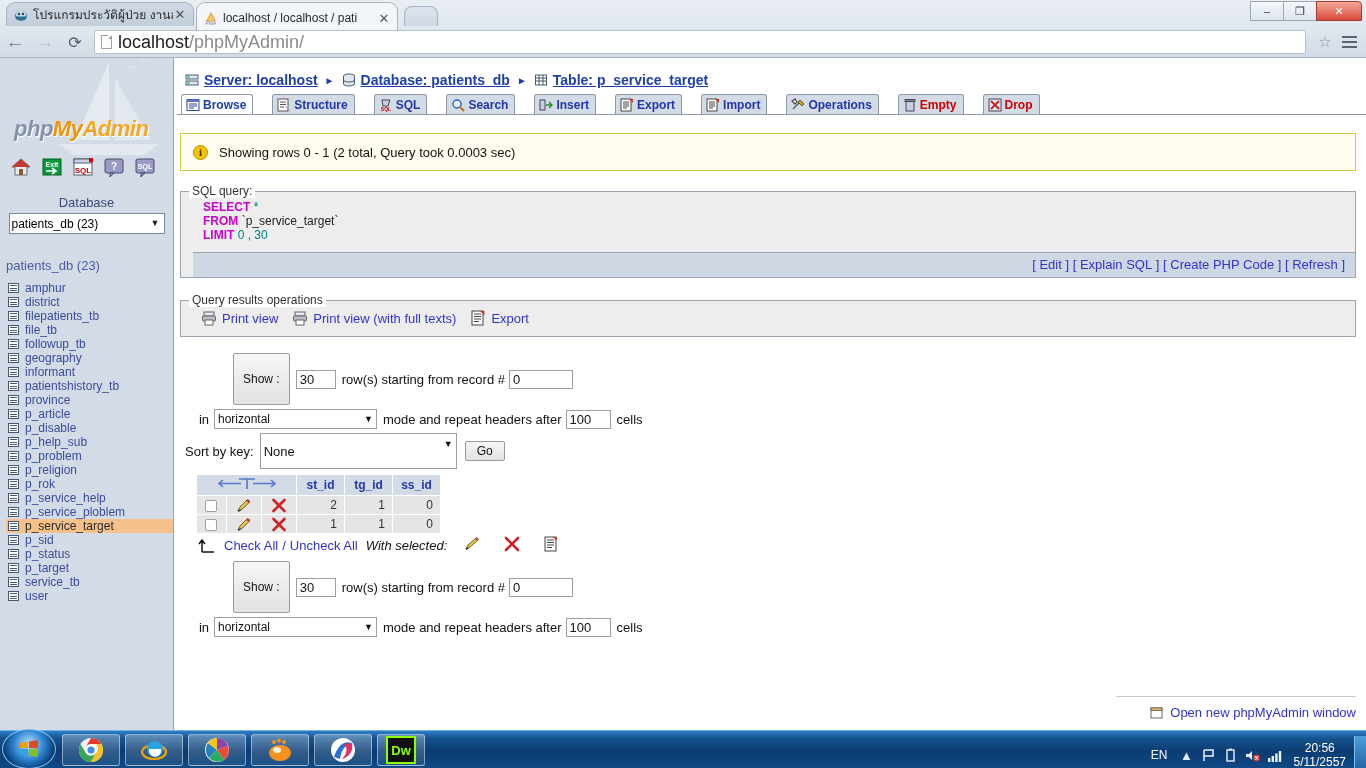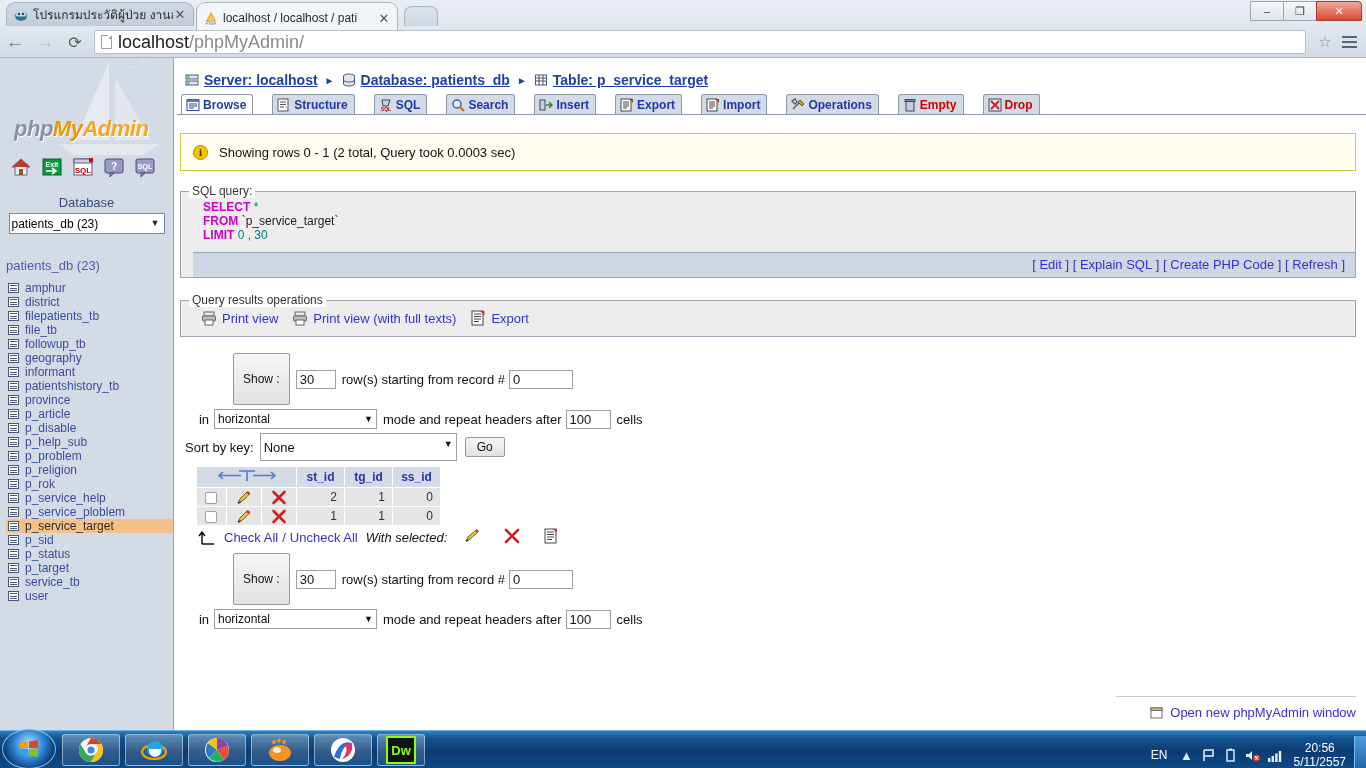--- a/index.html
+++ b/index.html
@@ -623,21 +623,21 @@
           </select>
           <span class="arw2">▼</span>
         </span>
         <span style="margin-left:6px;">mode and repeat headers after</span>
         <input class="txt" style="width: 45px; margin-left: 4px;" value="100">
         <span style="margin-left:6px;">cells</span>
       </div>
       <div class="qrow">
         <span>Sort by key:</span>
         <span class="selbox" style="margin-left:6px;">
-          <select class="sel2" style="width:197px;height:28px;font-size:13px;">
+          <select class="sel2" style="width:197px;height:36px;font-size:13px;">
             <option>None</option>
           </select>
           <span class="arw2" style="top:6px;">▼</span>
         </span>
         <button class="btn" style="margin-left:8px;padding:2px 11px;">Go</button>
       </div>
     </div>
 
     <table class="res" style="margin:5px 0 0 21px;">
       <thead>

